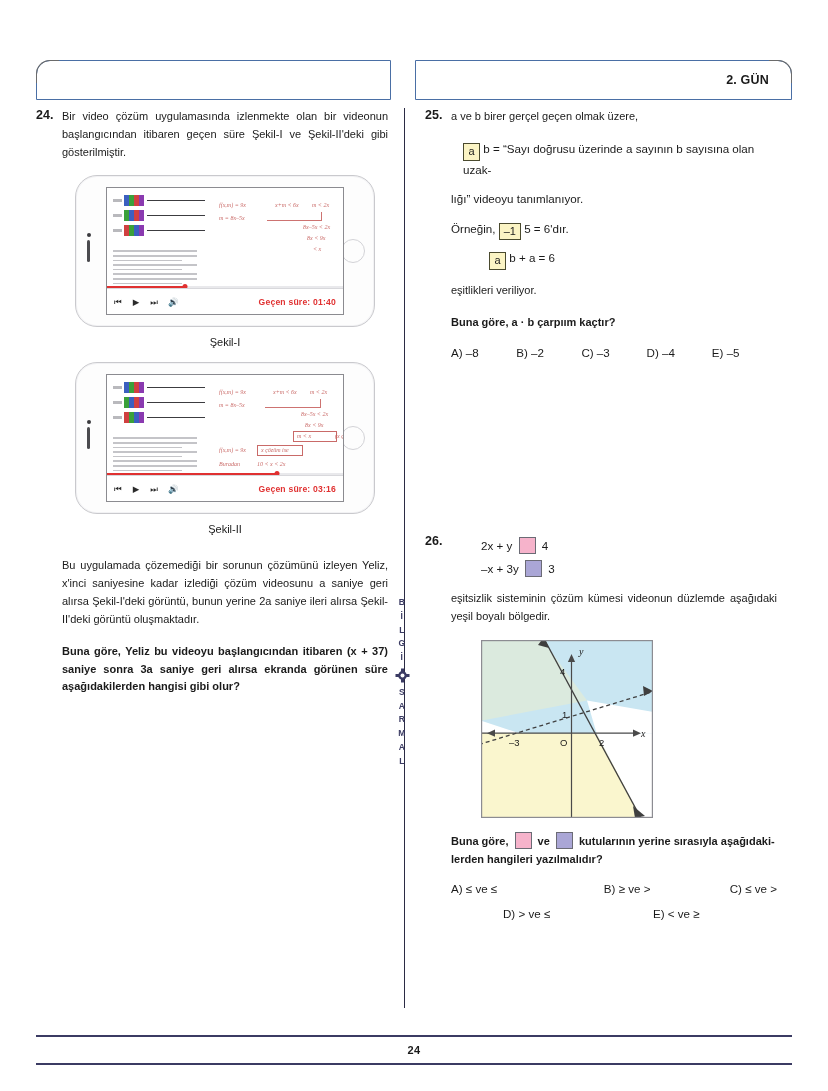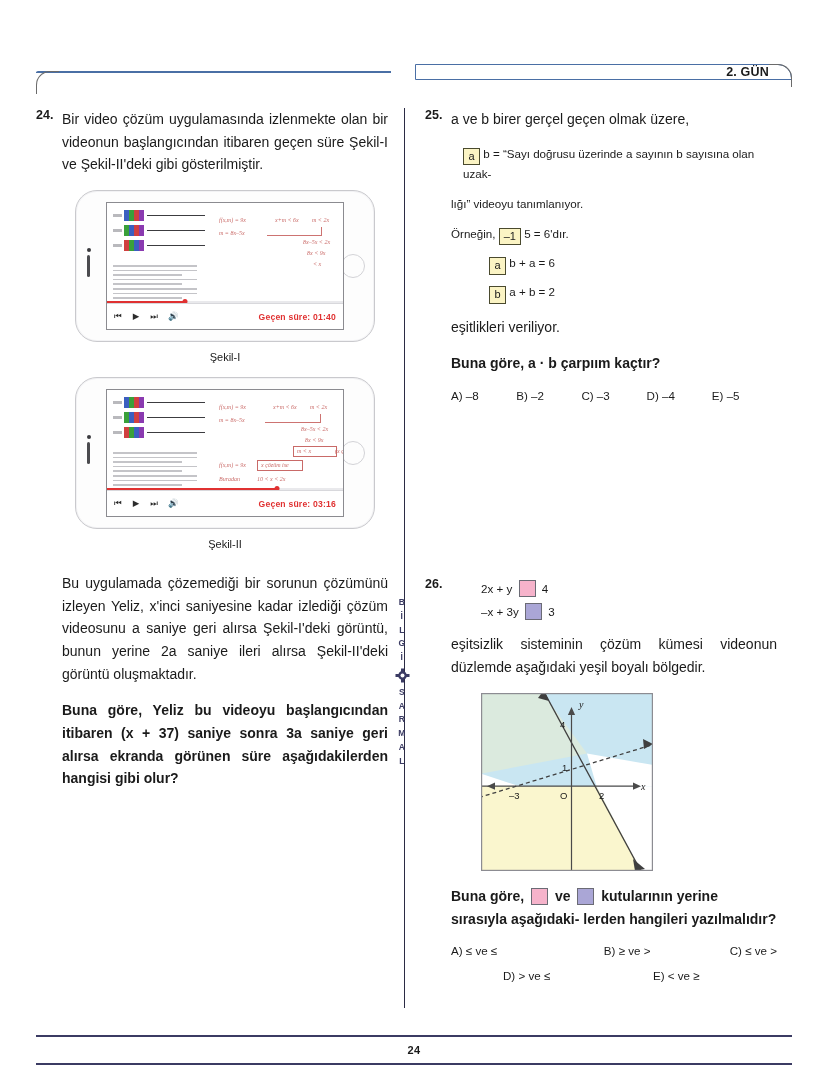--- a/index.html
+++ b/index.html
@@ -11,21 +11,21 @@
     color: #1a1a1a;
     position: relative;
     overflow: hidden;
   }
 
   .page { position: absolute; inset: 0; }
 
   
   .header-row {
     position: absolute; top: 60px; left: 36px; right: 36px;
-    display: flex; gap: 24px; height: 24px; align-items: center;
+    display: flex; gap: 24px; height: 40px;
   }
   .hdr-box {
     flex: 1 1 0; border: 1px solid #4a6fa5;
     border-top-left-radius: 14px;
     position: relative; background: #fff;
   }
   .hdr-box.right {
     border-top-left-radius: 0; border-top-right-radius: 14px;
     display:flex; align-items:center; justify-content:flex-end;
     padding-right: 22px;
@@ -52,21 +52,21 @@
   }
 
   
   .q { position: relative; margin-bottom: 4px; }
   .qnum {
     position: absolute; left: 0; top: 0;
     font-size: 12.5px; font-weight: bold;
   }
   .qbody { margin-left: 26px; }
   .stem {
-    font-size: 14px; line-height: 1.62; text-align: justify;
+    font-size: 11px; line-height: 1.62; text-align: justify;
   }
   .stem.nj { text-align: left; }
   .bold { font-weight: bold; }
 
   
   .opts { font-size: 11.6px; margin-top: 14px; }
   .opts-row { display: flex; margin-bottom: 12px; }
   .opt { white-space: nowrap; }
   .r1-24 .opt:nth-child(1){ width: 160px; }
   .r1-24 .opt:nth-child(2){ width: 150px; }
@@ -405,24 +405,20 @@
         <div class="q25line">
           <span>Örneğin,</span>
           <span class="ybox">–1</span>
           <span>5 = 6'dır.</span>
         </div>
 
         <div class="q25eq">
           <span class="ybox">a</span>
           <span>b + a = 6</span>
         </div>
-        <div class="q25eq">
-          <span class="ybox">b</span>
-          <span>a + b = 2</span>
-        </div>
 
         <div class="stem nj" style="margin-top:12px;">eşitlikleri veriliyor.</div>
         <div class="stem nj bold" style="margin-top:14px;">Buna göre, a · b çarpıım kaçtır?</div>
 
         <div class="opts">
           <div class="opts-row r1-25">
             <span class="opt">A) –8</span>
             <span class="opt">B) –2</span>
             <span class="opt">C) –3</span>
             <span class="opt">D) –4</span>

